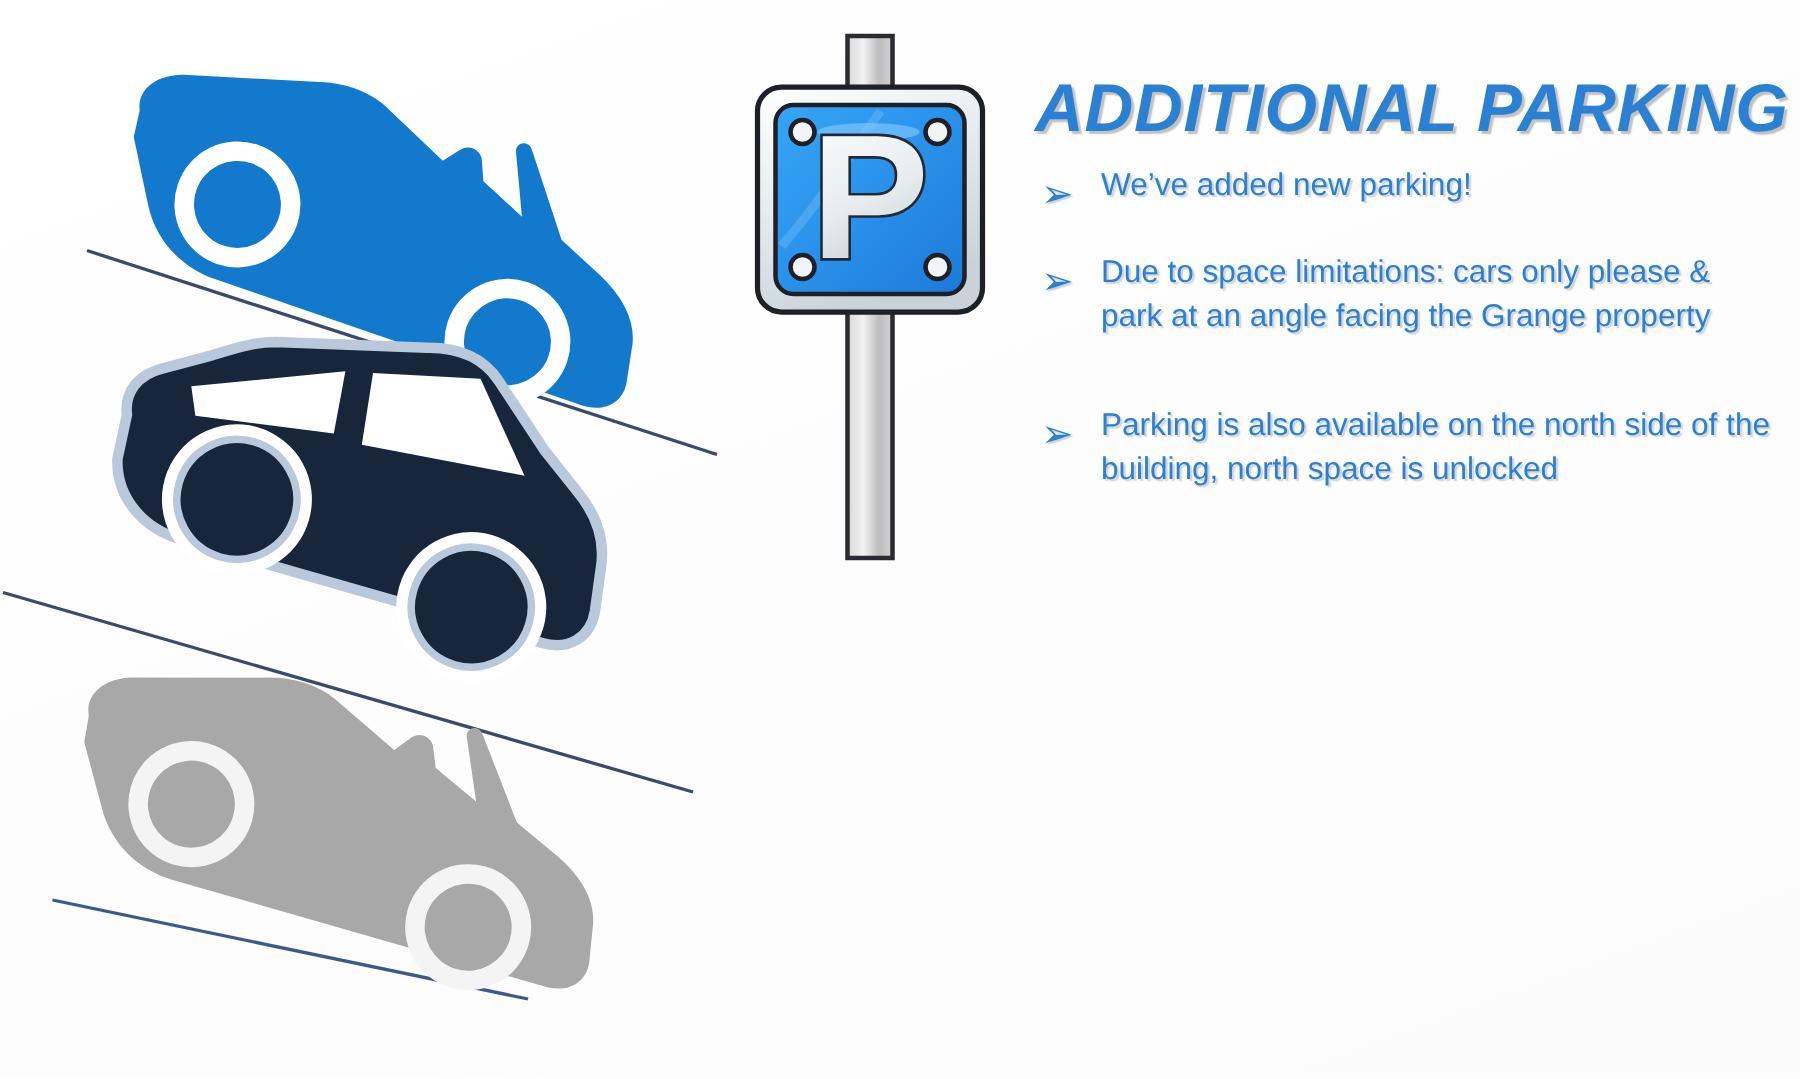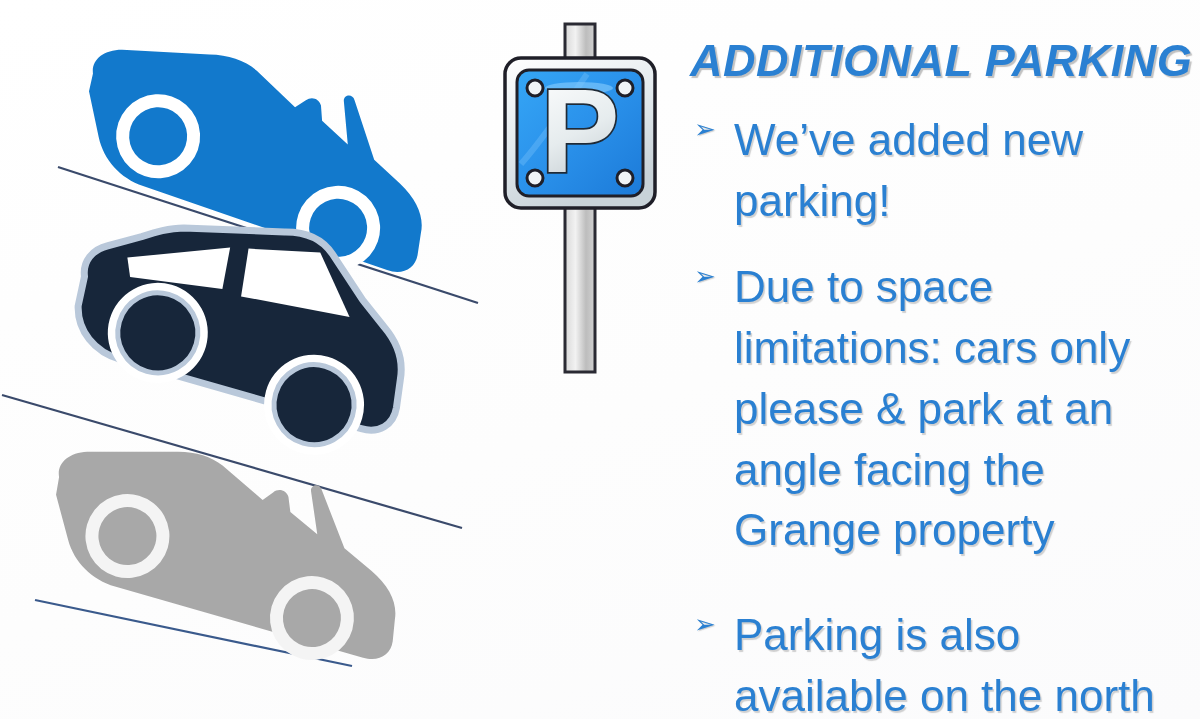--- a/index.html
+++ b/index.html
@@ -50,21 +50,21 @@
   .content {
     position: absolute;
     left: 686px;
     top: 0;
     width: 500px;
     height: 719px;
   }
   .slide-title {
     position: absolute;
     left: 4px;
-    top: 35px;
+    top: 46px;
     width: 494px;
     font-size: 45px;
     font-weight: bold;
     font-style: italic;
     letter-spacing: 0.5px;
     color: #2a80d2;
     text-shadow: 2px 2px 1px rgba(120,120,120,0.45);
     white-space: nowrap;
   }
   .bullets {
@@ -87,21 +87,21 @@
     flex: 0 0 auto;
     width: 40px;
     padding-top: 6px;
     color: #2a80d2;
     font-size: 26px;
     line-height: 1;
     text-shadow: 1px 1px 1px rgba(130,130,130,0.40);
   }
   .bullet-text {
     flex: 1 1 auto;
-    font-size: 44px;
+    font-size: 21px;
     line-height: 1.38;
     color: #2a80d2;
     text-shadow: 1.5px 1.5px 1px rgba(140,140,140,0.40);
   }
   .bullet-spacer { height: 18px; }
 </style>
 </head>
 <body>
 
 <div id="slide">

